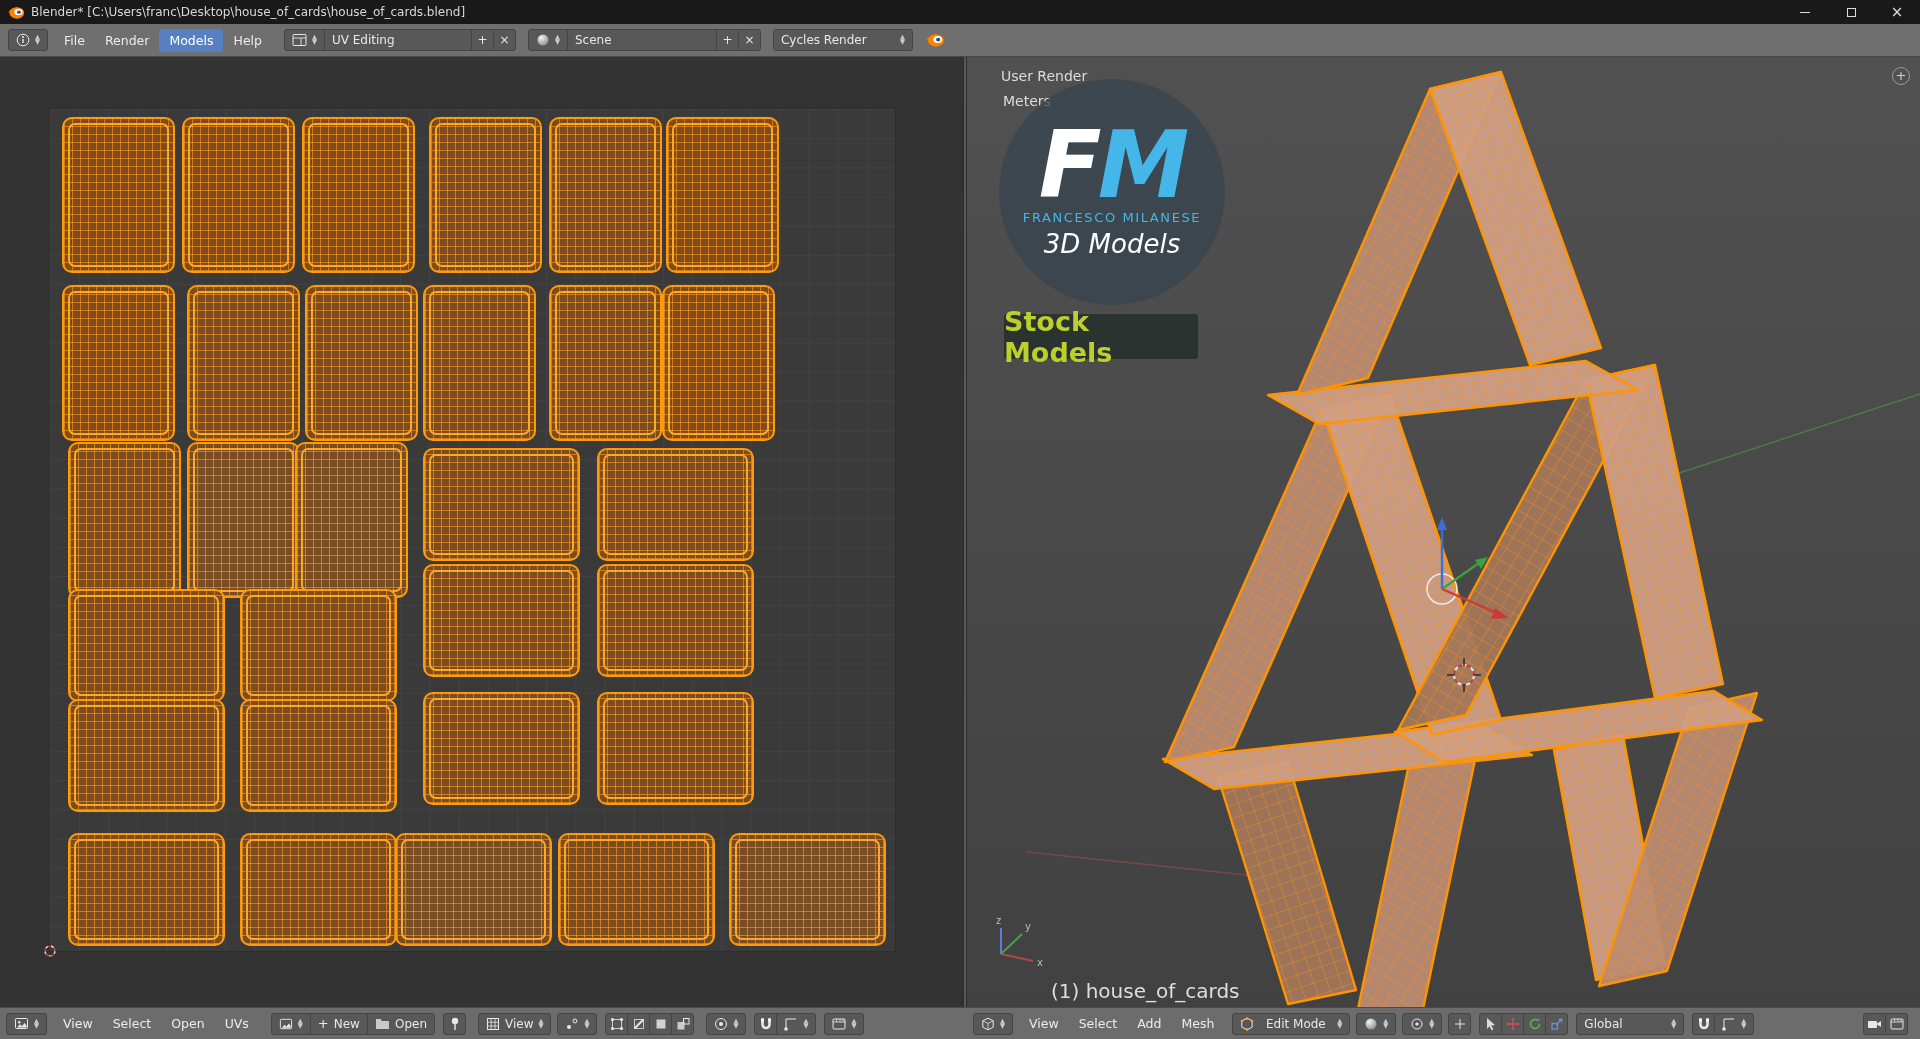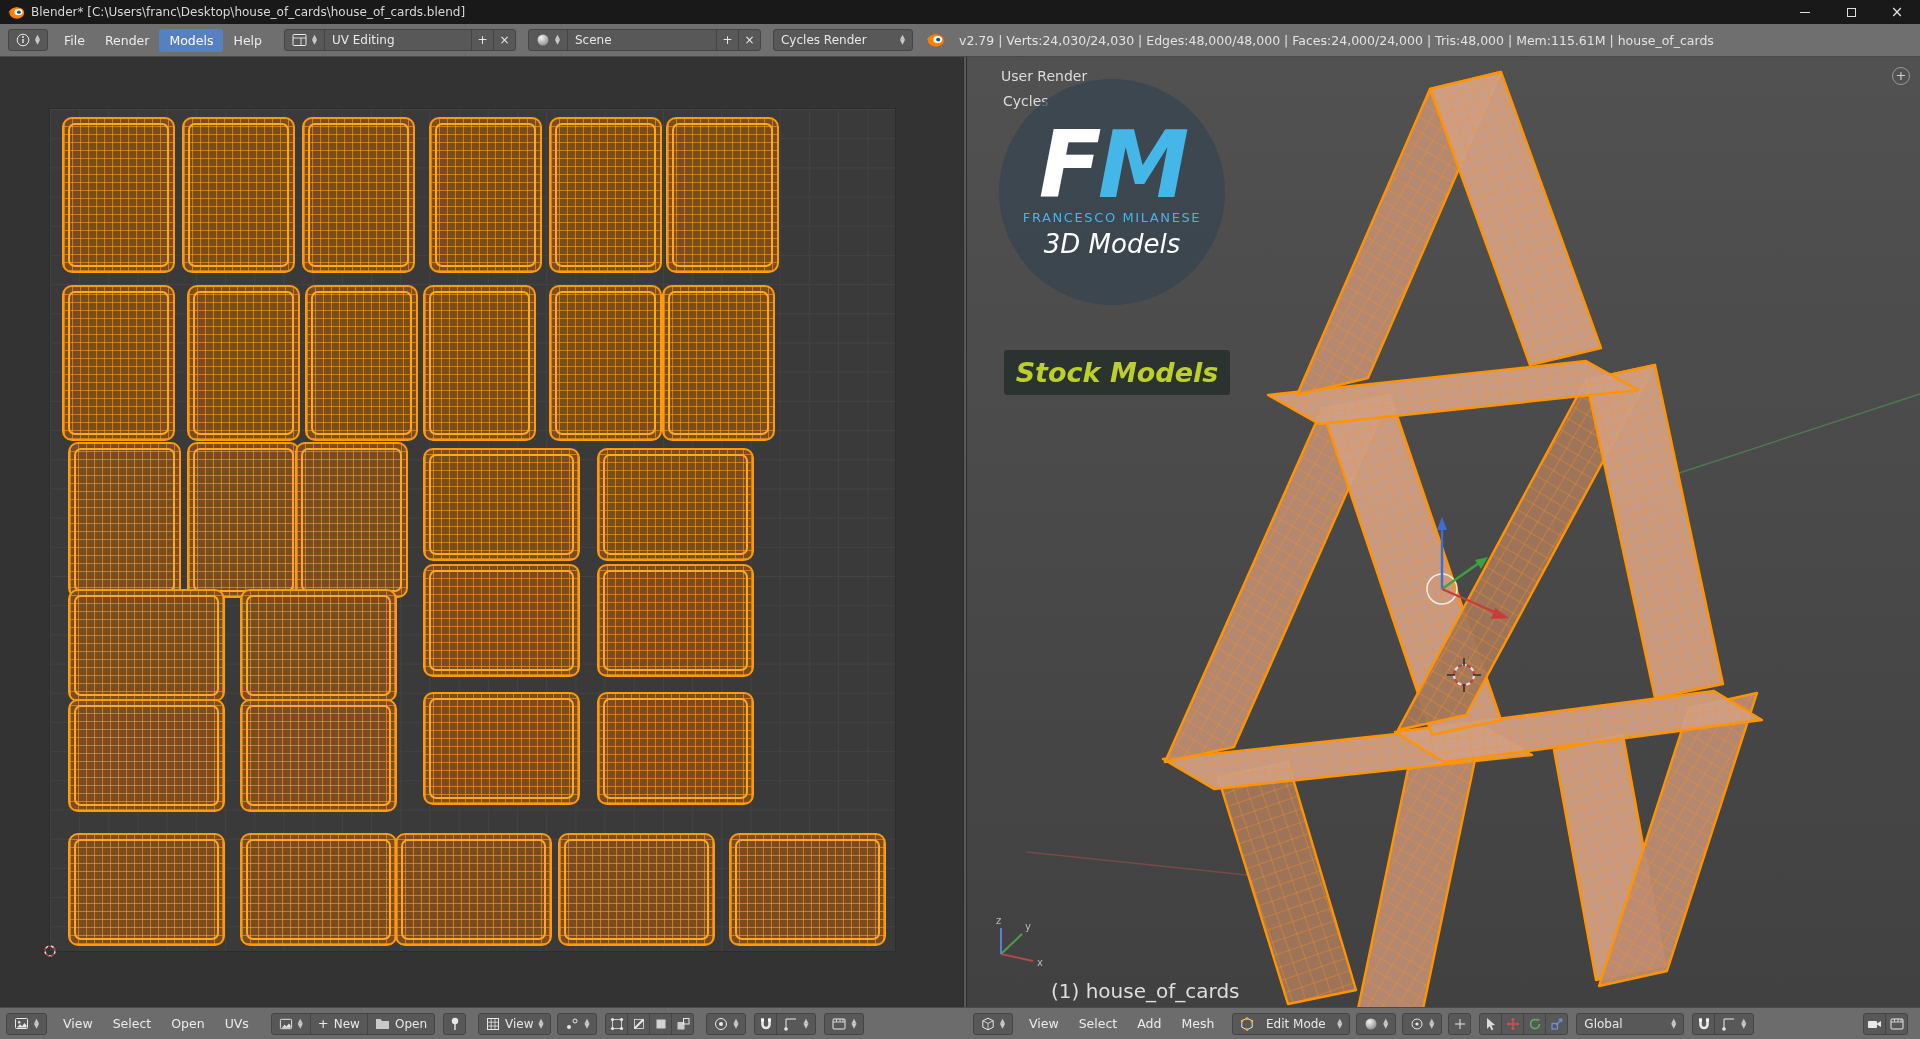--- a/index.html
+++ b/index.html
@@ -51,23 +51,23 @@
 
   #scene-svg{position:absolute;inset:0;width:100%;height:100%;}
   .vp-label{position:absolute;color:#dcdcdc;font-size:14px;white-space:nowrap;}
   .fm-logo{position:absolute;left:32px;top:22px;width:226px;height:226px;border-radius:50%;
     background:rgba(54,68,80,.75);display:flex;flex-direction:column;align-items:center;justify-content:center;text-align:center;}
   .fm-initials{font-size:92px;font-weight:bold;font-style:italic;line-height:.9;letter-spacing:-4px;}
   .fm-initials .f{color:#ffffff;}
   .fm-initials .m{color:#45b6e8;}
   .fm-name{color:#45b6e8;font-size:13px;letter-spacing:1.6px;margin-top:2px;}
   .fm-tag{color:#fff;font-style:italic;font-size:26px;margin-top:4px;}
-  .stock-badge{position:absolute;left:37px;top:257px;width:226px;height:45px;border-radius:3px;
+  .stock-badge{position:absolute;left:37px;top:257px;width:194px;height:45px;border-radius:3px;
     background:rgba(38,47,44,.85);display:flex;align-items:center;justify-content:center;
-    color:#bccf2d;font-size:27px;font-weight:bold;font-style:italic;margin-top:36px;}
+    color:#bccf2d;font-size:27px;font-weight:bold;}
   .expand-btn{position:absolute;right:10px;top:10px;width:18px;height:18px;border:1px solid #999;border-radius:50%;
     color:#cfcfcf;font-size:13px;line-height:15px;text-align:center;}
   .axis-gizmo{position:absolute;left:8px;top:855px;}
   .obj-info{position:absolute;left:84px;top:922px;color:#dedede;font-size:20px;}
 
   
   .bottom{height:32px;display:flex;flex:none;}
   .editor-header{background:#6c6c6c;border-top:1px solid #4a4a4a;display:flex;align-items:center;padding:0 6px;color:#e6e6e6;}
   .editor-header.uv{width:967px;flex:none;}
   .editor-header.vp{flex:1;}
@@ -167,21 +167,20 @@
           <span>▼</span>
         </span>
     </div>
 
     <svg class="app-icon ml12" viewBox="0 0 22 18" style="width:20px;height:16px">
       <ellipse cx="12" cy="9.5" rx="9" ry="7" fill="#ff7f00"></ellipse>
       <path d="M1.5 9C4.5 4.5 9.5 2.5 14 3L8.5 7.5z" fill="#ff7f00"></path>
       <ellipse cx="14" cy="8.5" rx="5" ry="4" fill="#fff"></ellipse>
       <ellipse cx="14.6" cy="8.6" rx="2.4" ry="2" fill="#2a4f6e"></ellipse>
     </svg>
-    <span class="stats">v2.79 | Verts:24,030/24,030 | Edges:48,000/48,000 | Faces:24,000/24,000 | Tris:48,000 | Mem:115.61M | house_of_cards</span>
   </div>
 
   <div class="editors">
 
     <div class="uv-editor">
       <div class="uv-canvas" id="uv-canvas">
         <svg class="uv-cursor" viewBox="0 0 18 18">
           <circle cx="9" cy="9" r="5" fill="none" stroke="#d8d8d8" stroke-width="1.6" stroke-dasharray="3 3"></circle>
           <circle cx="9" cy="9" r="5" fill="none" stroke="#c04040" stroke-width="1.6" stroke-dasharray="3 3" stroke-dashoffset="3"></circle>
           <path d="M9 0v4M9 14v4M0 9h4M14 9h4" stroke="#2e2e2e" stroke-width="1.2"></path>
@@ -274,21 +273,21 @@
           <polygon points="542,561 528,551 524,562" fill="#cc3b3b"></polygon>
         </g>
         <g>
           <circle cx="497" cy="618" r="10" fill="none" stroke="#e0e0e0" stroke-width="2.2" stroke-dasharray="4.5 4.5"></circle>
           <circle cx="497" cy="618" r="10" fill="none" stroke="#c24040" stroke-width="2.2" stroke-dasharray="4.5 4.5" stroke-dashoffset="4.5"></circle>
           <path d="M497 601v8M497 627v8M480 618h8M506 618h8" stroke="#2f2f2f" stroke-width="1.6"></path>
         </g>
       </svg>
 
       <span class="vp-label" style="left:34px;top:11px">User Render</span>
-      <span class="vp-label" style="left:36px;top:36px">Cycles</span>
+      <span class="vp-label" style="left:36px;top:36px">Meters</span>
 
       <div class="fm-logo">
         <div class="fm-initials"><span class="f">F</span><span class="m">M</span></div>
         <div class="fm-name">FRANCESCO MILANESE</div>
         <div class="fm-tag">3D Models</div>
       </div>
       <div class="stock-badge">Stock Models</div>
 
       <div class="expand-btn">+</div>
 

